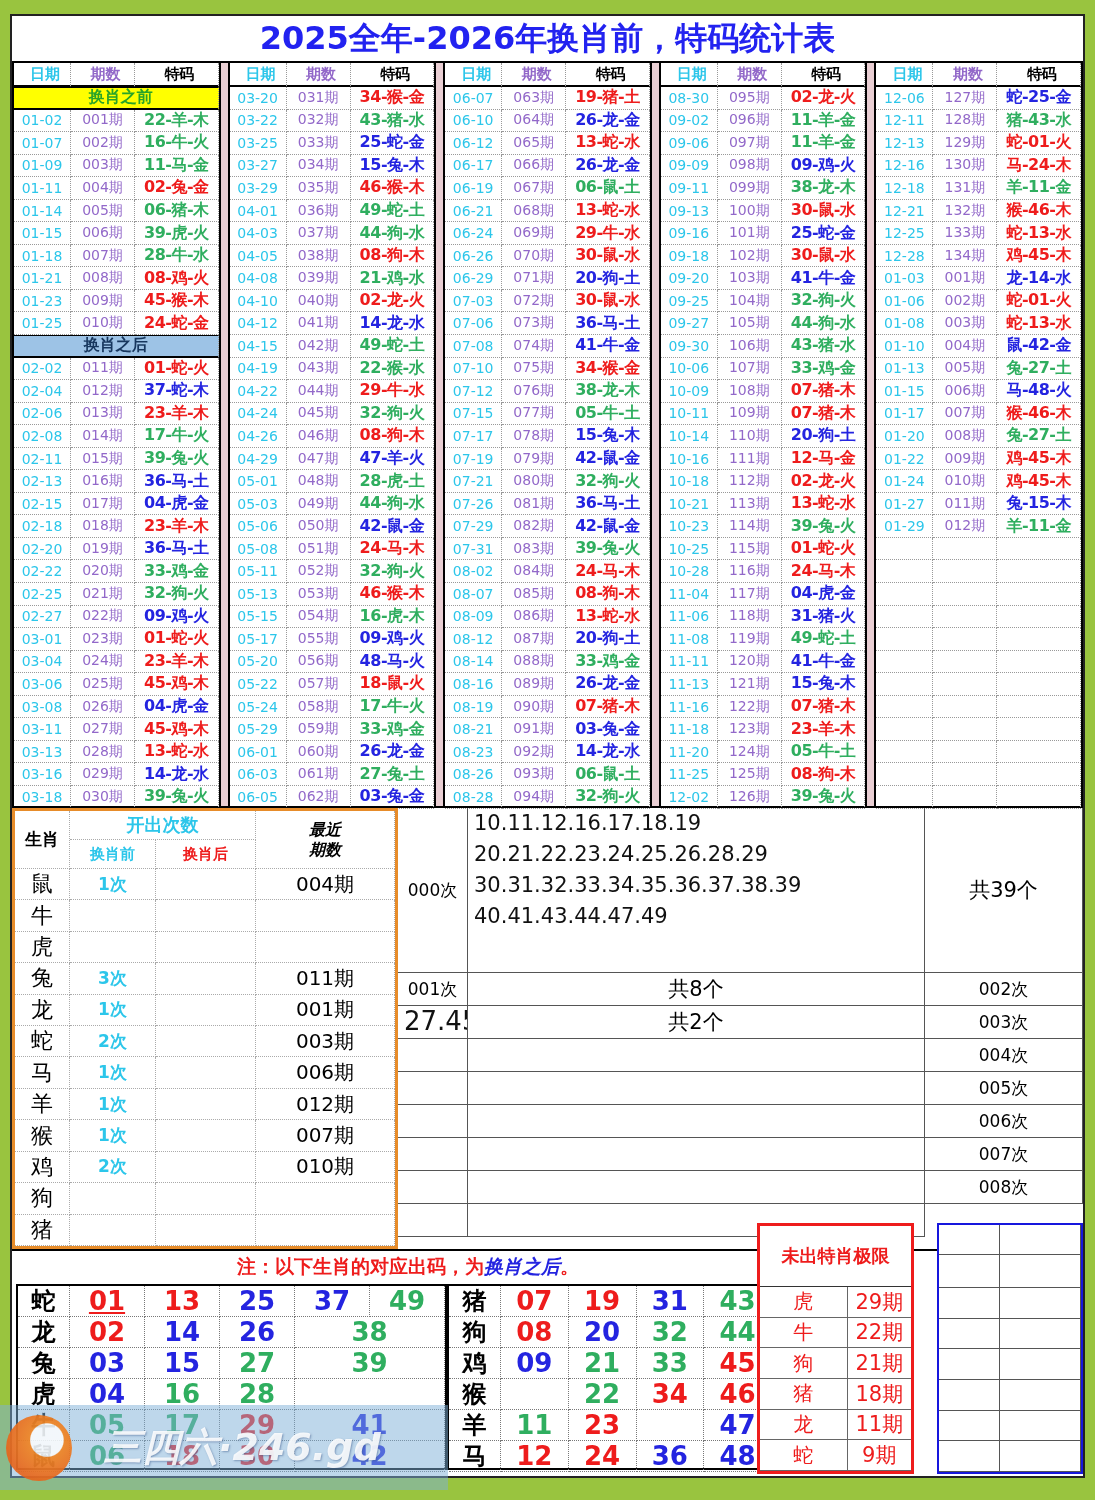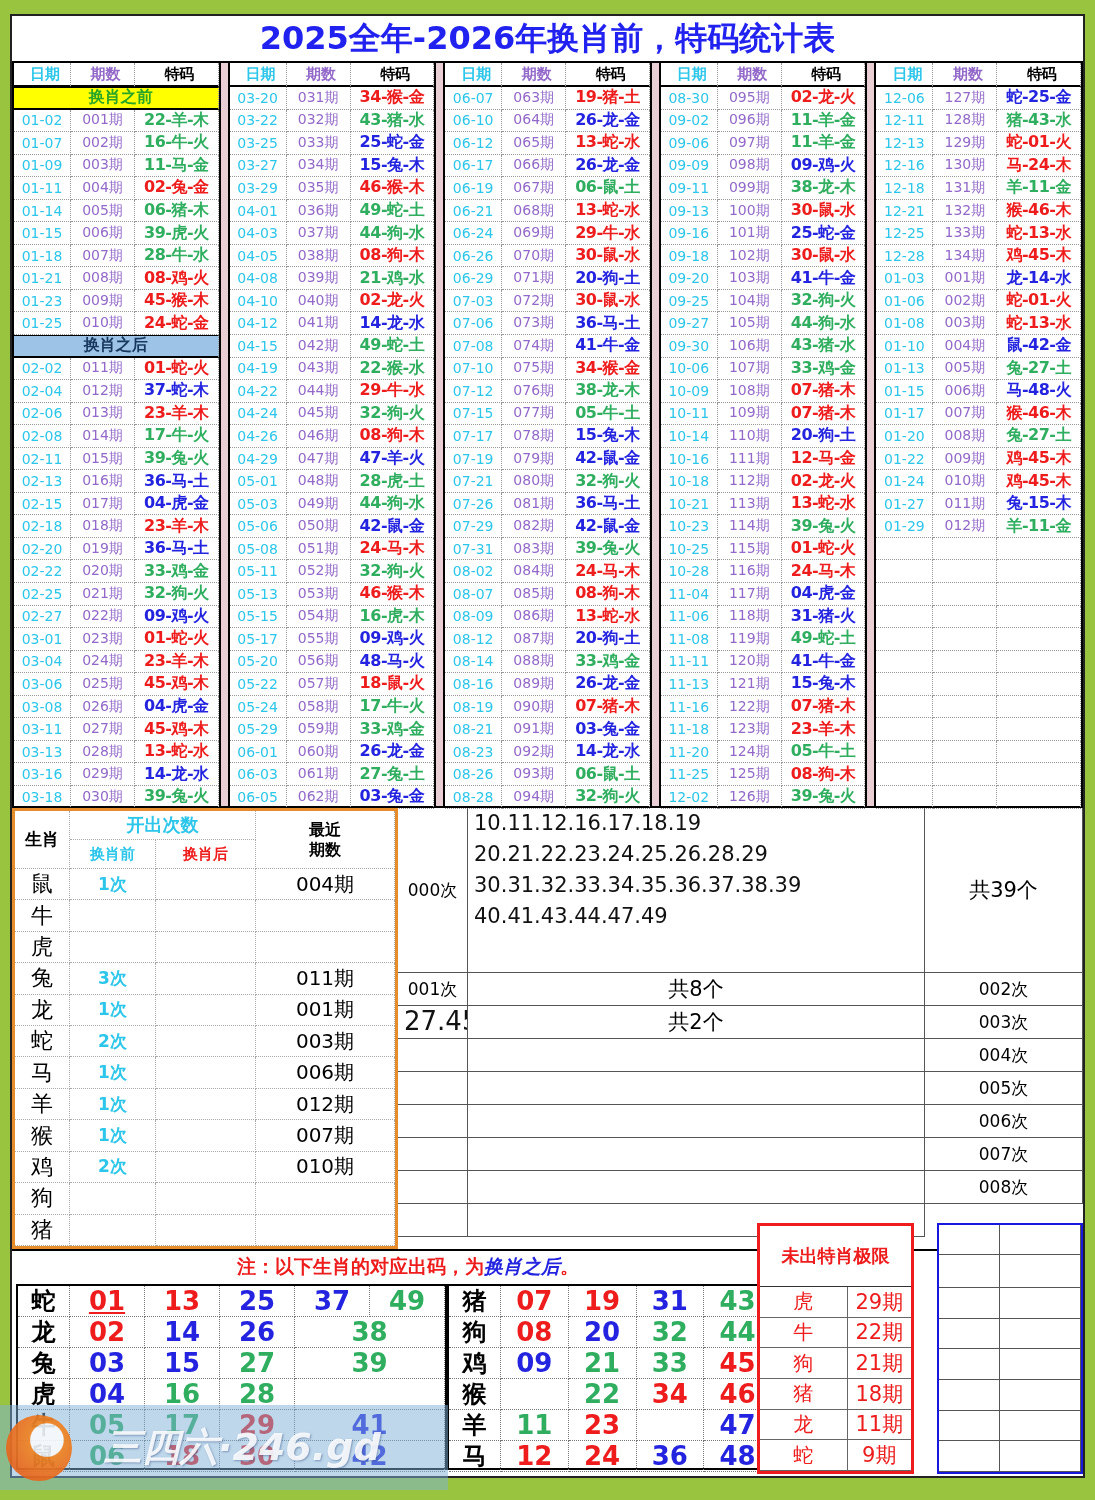--- a/index.html
+++ b/index.html
@@ -29,21 +29,21 @@
 .band-before{background:var(--c-yellow);color:var(--c-bandgreentext);padding-left:10px;}
 .band-after{background:var(--c-bandblue);color:var(--c-bandbluetext);}
 
 .middle{display:flex;height:443px;border-bottom:2px solid #000;position:relative;}
 .stats{width:386px;border:3px solid var(--c-orange);display:grid;grid-template-columns:55px 86px 100px 1fr;grid-template-rows:29px 29px repeat(12,1fr);background:#fff;}
 .scell{border-right:1px dotted #aaa;border-bottom:1px dotted #aaa;display:flex;align-items:center;justify-content:center;overflow:hidden;}
 .scell.sh{font-weight:bold;font-size:17px;}
 .scell.chh{color:var(--c-cyan);font-size:18px;}
 .scell.bh{color:var(--c-cyan);font-size:15px;}
 .scell.ah{color:var(--c-red);font-size:15px;}
-.scell.rh{flex-direction:column;font-size:16px;line-height:20px;}
+.scell.rh{flex-direction:column;font-size:16px;line-height:20px;font-style:italic;}
 .scell.z{font-size:22px;}
 .scell.bv{color:var(--c-cyan);font-weight:bold;font-size:17px;}
 .scell.rc{font-size:20px;}
 .counts{flex:1;display:grid;grid-template-columns:70px 1fr 158px;grid-template-rows:165px repeat(8,33px) 1fr;}
 .ccell{border-right:1px solid #555;border-bottom:1px solid #555;display:flex;align-items:center;justify-content:center;overflow:hidden;}
 .ccell.lab{font-size:17px;}
 .ccell.nums{justify-content:flex-start;padding-left:6px;flex-direction:column;align-items:flex-start;}
 .ccell.nums .line{font-size:21px;line-height:31px;color:#111;}
 .ccell.nums.big .line{font-size:26px;}
 .ccell.tot{font-size:21px;}

